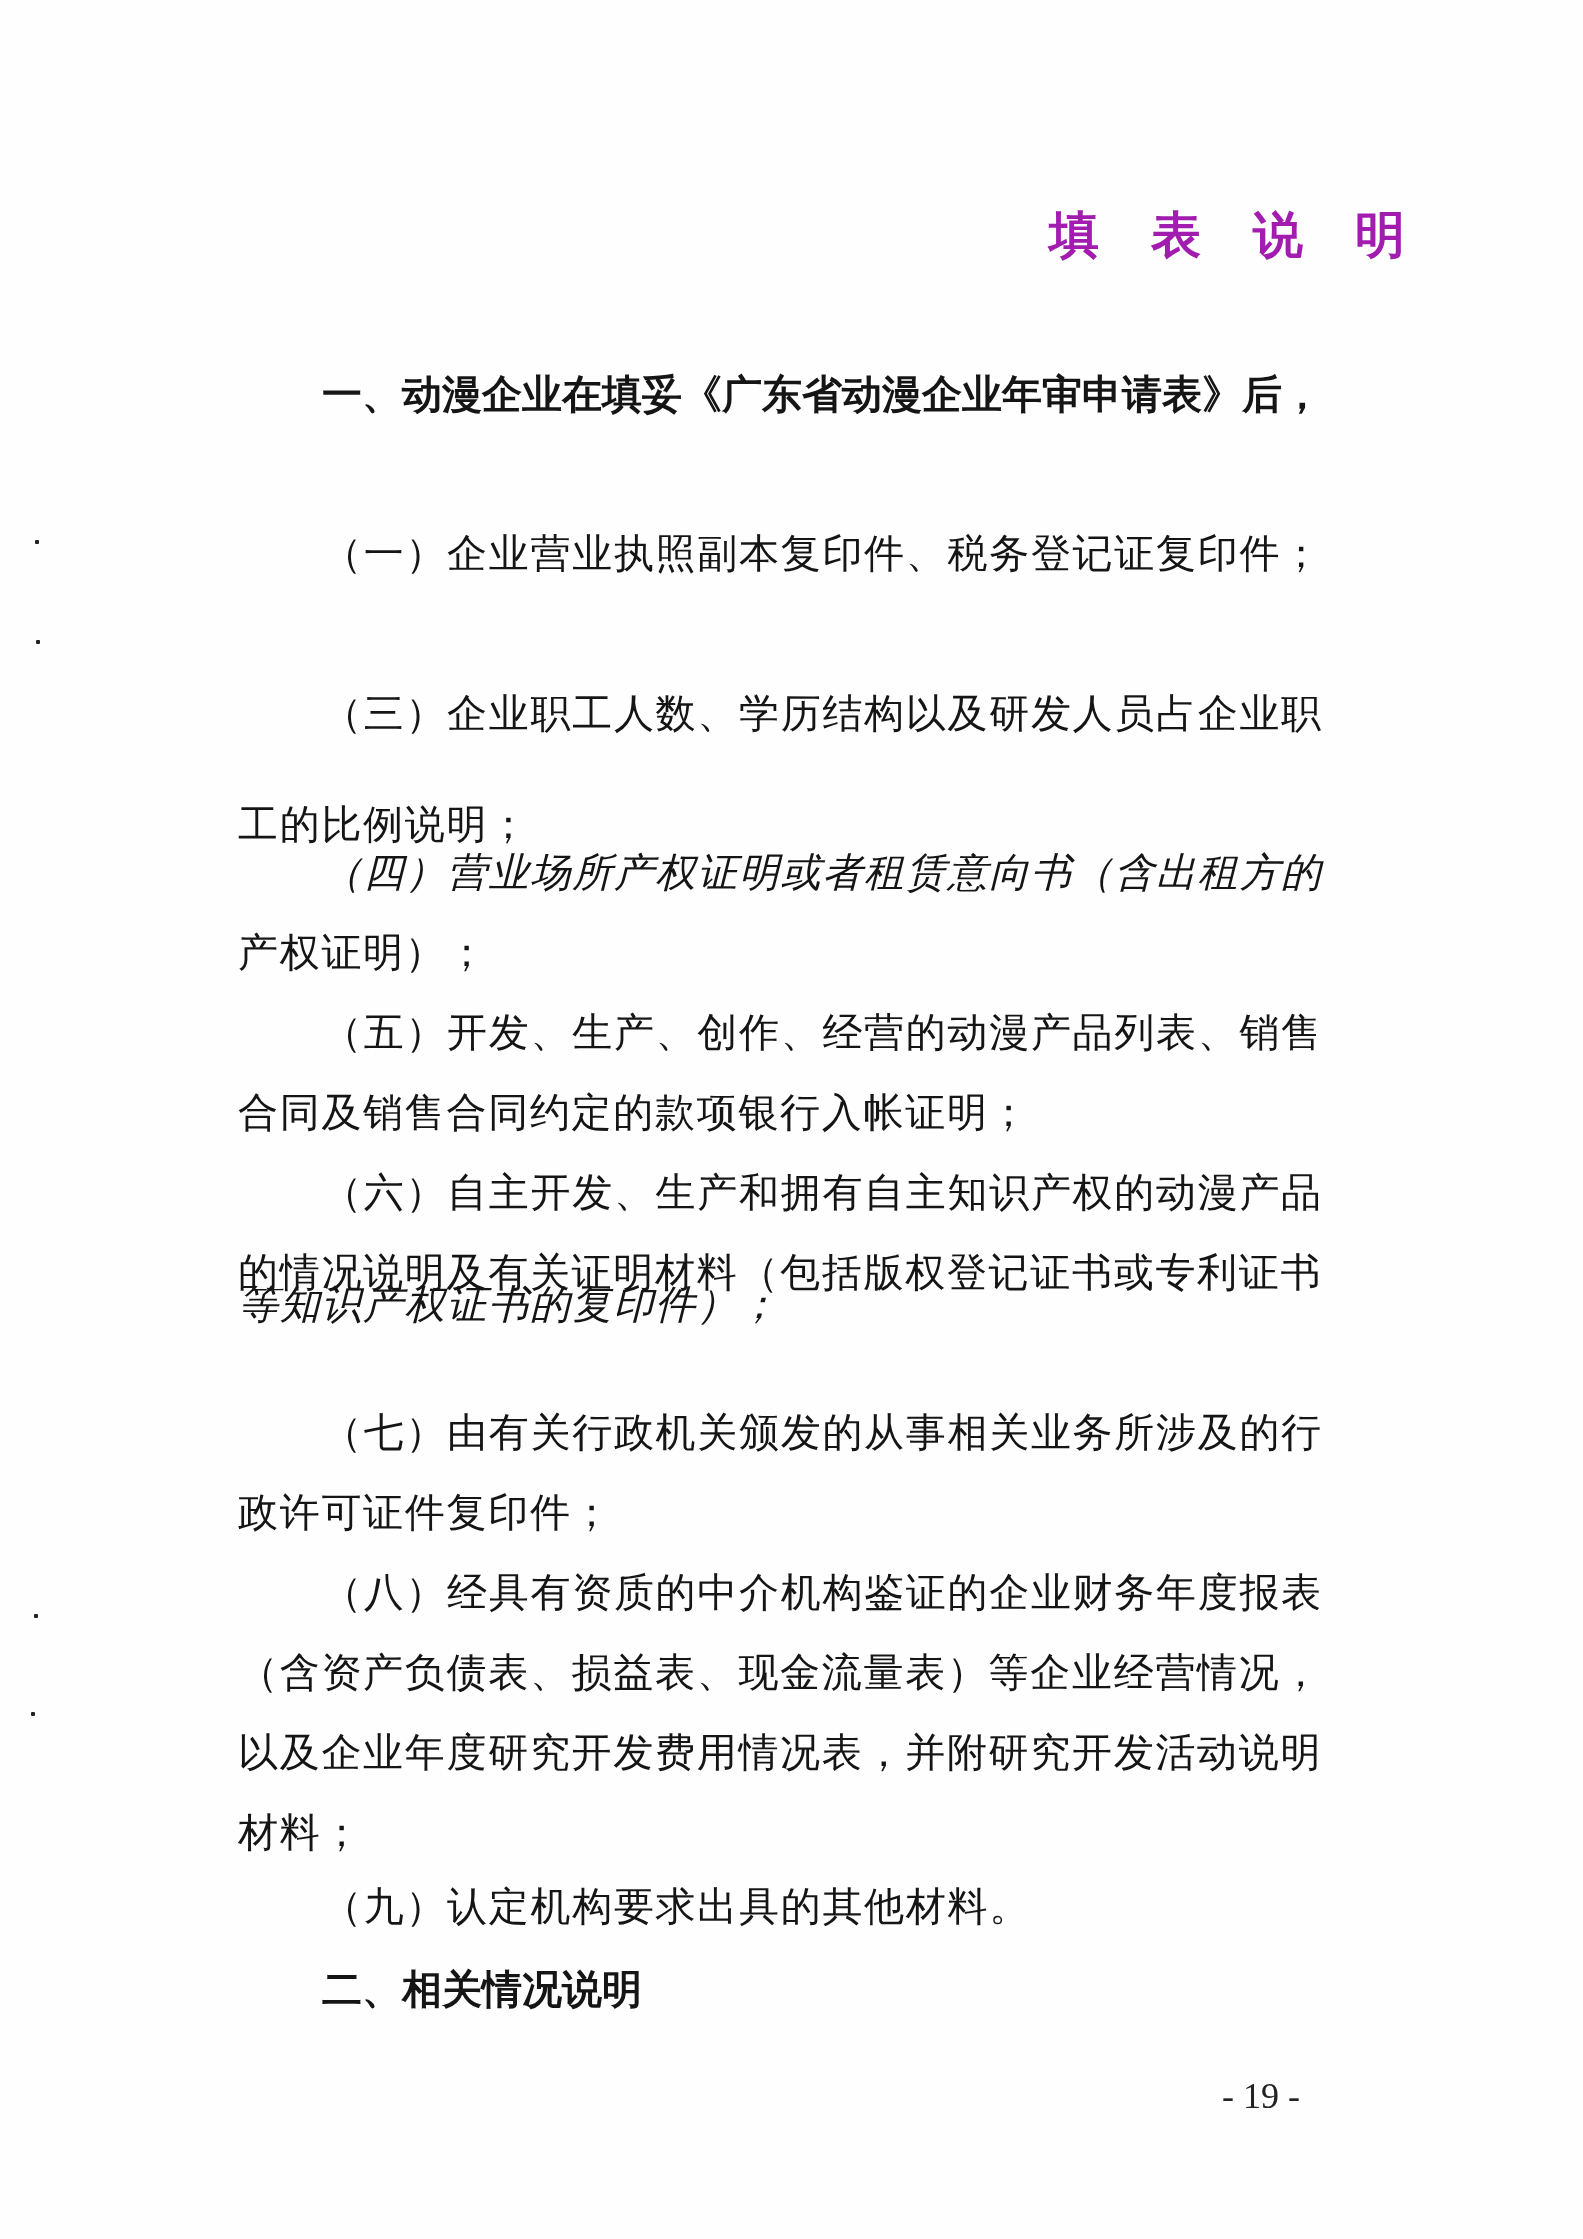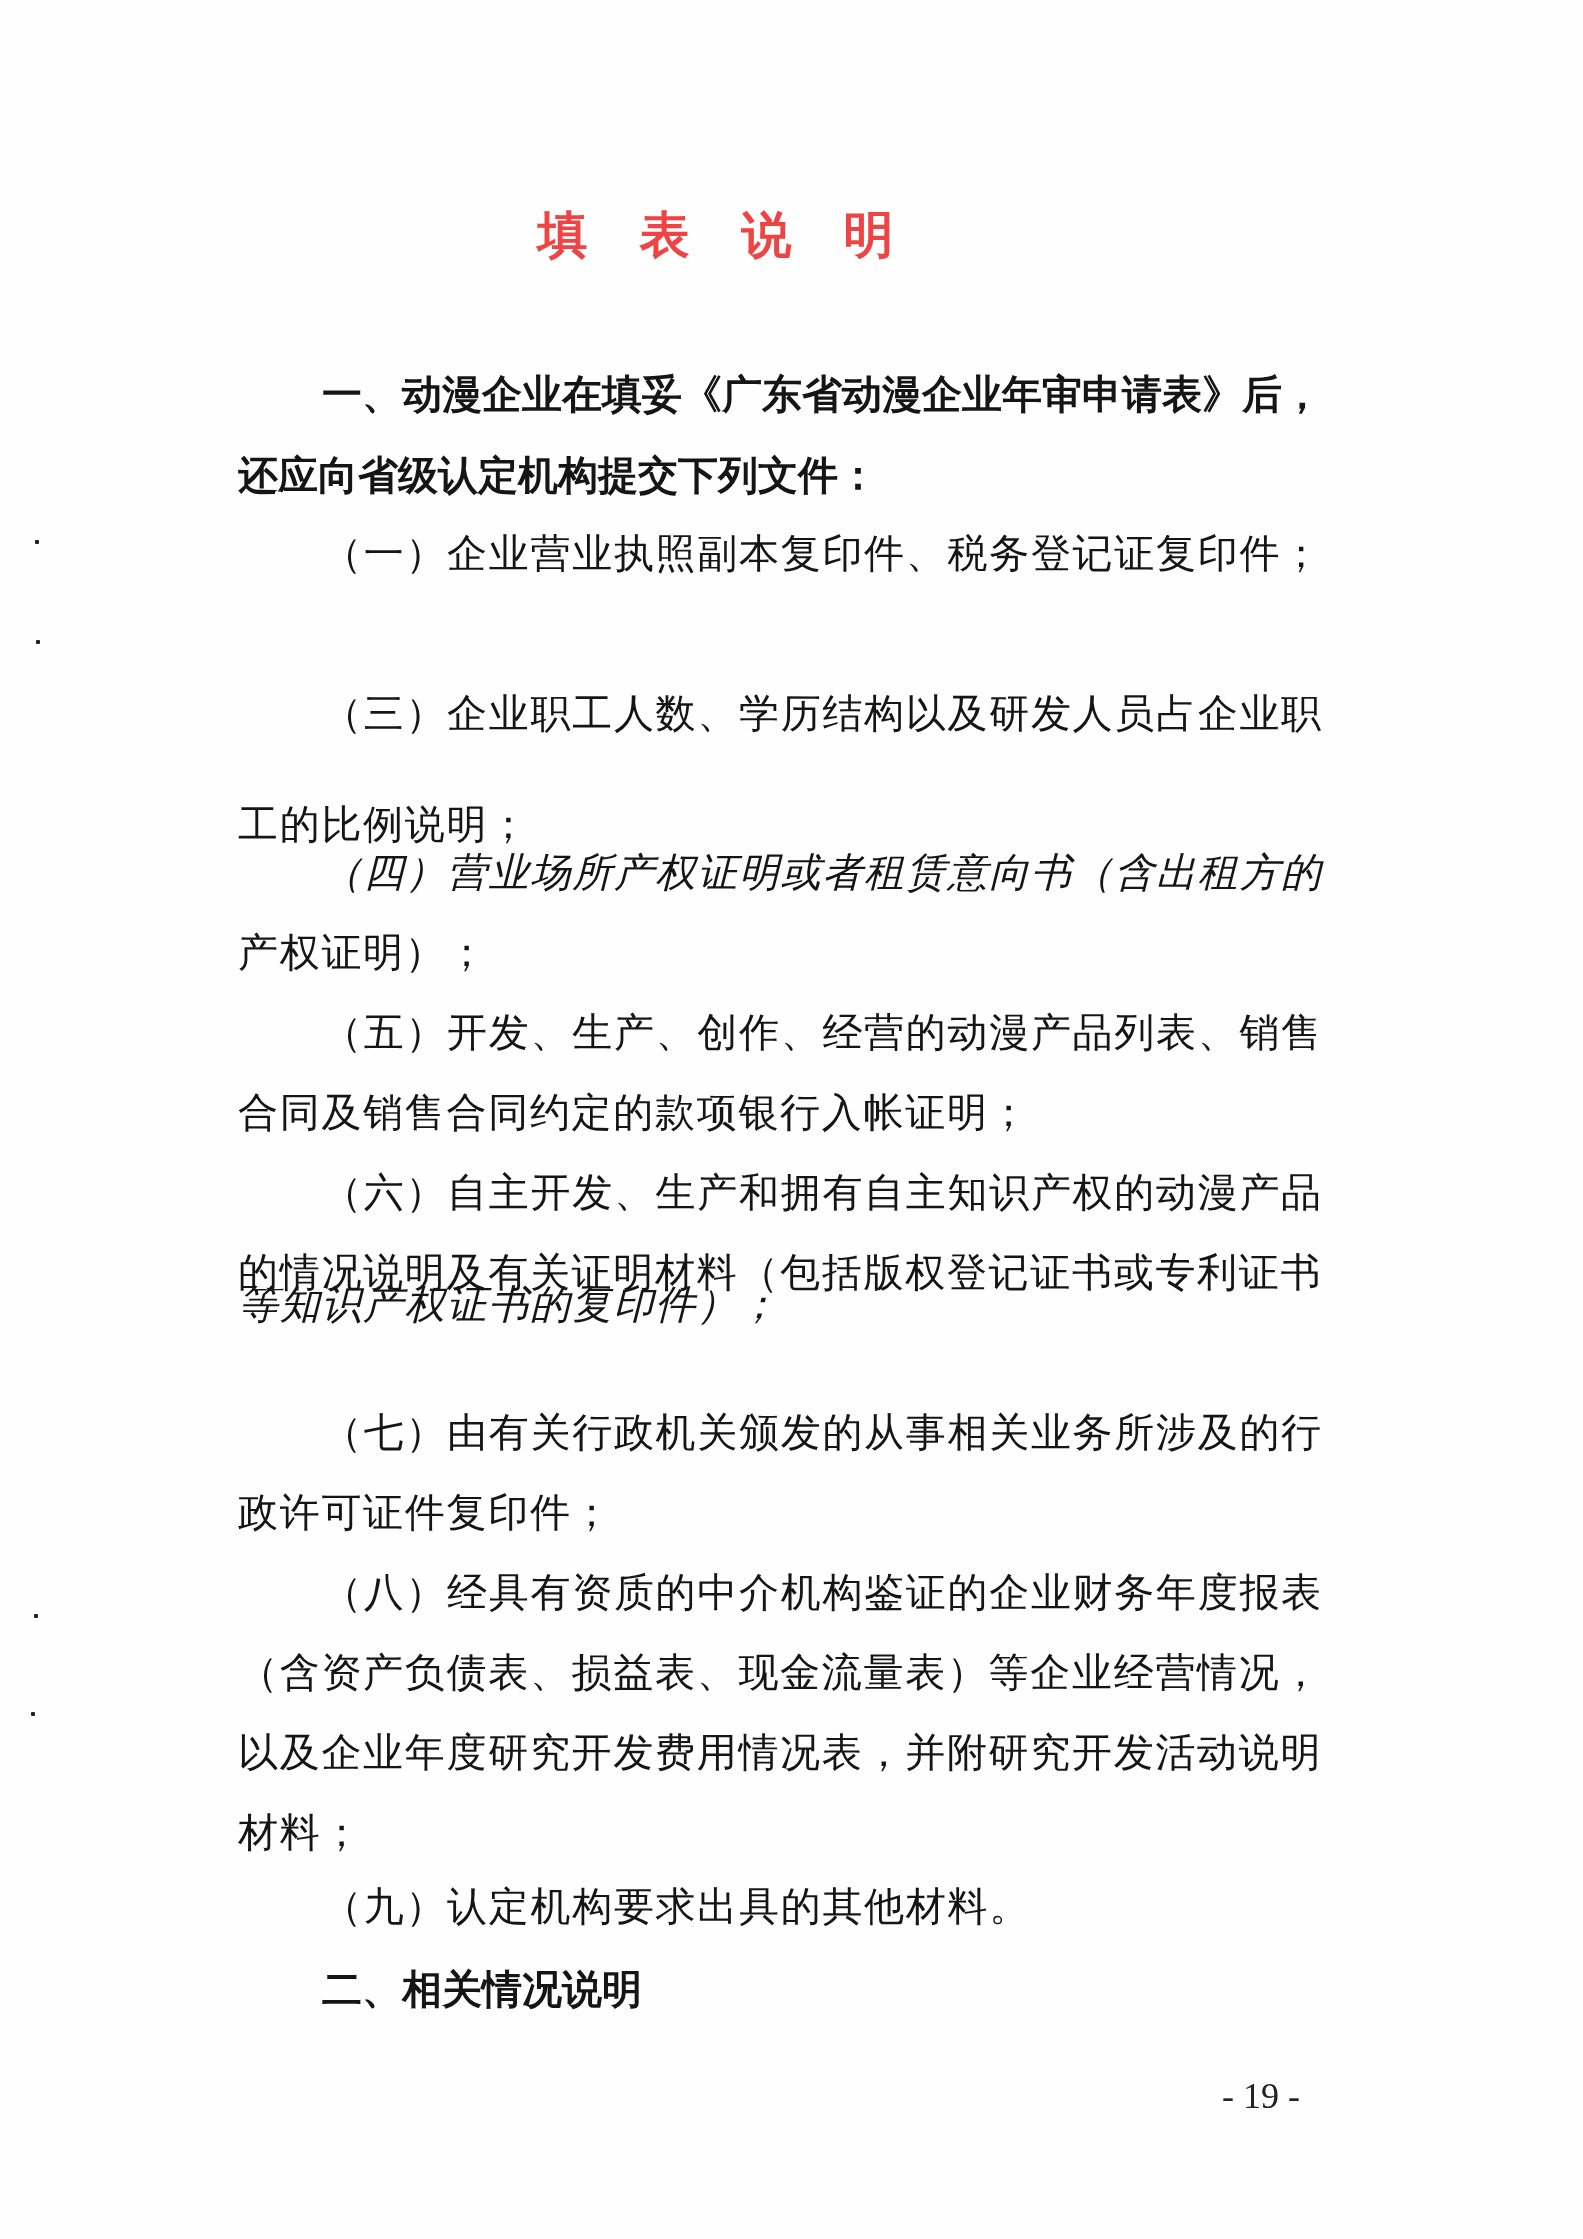--- a/index.html
+++ b/index.html
@@ -1,21 +1,21 @@
 <!DOCTYPE html>
 <html><head>
 <meta charset="utf-8">
 <style>
   html, body { margin: 0; padding: 0; background: #ffffff; }
   body { width: 1583px; height: 2239px; position: relative; overflow: hidden; }
   .page { position: absolute; left: 0; top: 0; width: 1583px; height: 2239px; background: #fefefe; }
   .title {
-    position: absolute; left: 0; width: 1431px; top: 205px; text-align: center;
+    position: absolute; left: 0; width: 1431px; top: 205px; text-align: right;
     font-family: "DejaVu Serif", serif; font-weight: bold; font-size: 50px; line-height: 60px;
-    color: #ef4444; letter-spacing: 0;
+    color: #a21caf; letter-spacing: 0;
   }
   .title span { display: inline-block; margin: 0 26px; }
   .line {
     position: absolute; left: 238px; white-space: nowrap;
     font-family: "DejaVu Sans", sans-serif; font-size: 40px; line-height: 48px;
     letter-spacing: 1.7px; color: #151515;
   }
   .line.indent { left: 322px; }
   .line.bold { font-weight: bold; letter-spacing: 0px; }
   .pageno {
@@ -33,21 +33,20 @@
   <div class="dot" style="left:35px;top:540px;"></div>
   <div class="dot" style="left:36px;top:640px;"></div>
   <div class="dot" style="left:34px;top:1614px;"></div>
   <div class="dot" style="left:31px;top:1712px;"></div>
 
   <div class="title">
     <span>填</span><span>表</span><span>说</span><span>明</span>
   </div>
 
   <div class="line indent bold" style="top:370px;">一、动漫企业在填妥《广东省动漫企业年审申请表》后，</div>
-  <div class="line bold" style="top:451px;">还应向省级认定机构提交下列文件：</div>
 
   <div class="line indent" style="top:529px;">（一）企业营业执照副本复印件、税务登记证复印件；</div>
   <div class="line indent" style="top:689px;">（三）企业职工人数、学历结构以及研发人员占企业职</div>
   <div class="line" style="top:768px;margin-top:32px;">工的比例说明；</div>
   <div class="line indent" style="top:848px;font-style:italic;">（四）营业场所产权证明或者租赁意向书（含出租方的</div>
   <div class="line" style="top:928px;text-align:right;">产权证明）；</div>
   <div class="line indent" style="top:1008px;">（五）开发、生产、创作、经营的动漫产品列表、销售</div>
   <div class="line" style="top:1088px;">合同及销售合同约定的款项银行入帐证明；</div>
   <div class="line indent" style="top:1168px;">（六）自主开发、生产和拥有自主知识产权的动漫产品</div>
   <div class="line" style="top:1248px;">的情况说明及有关证明材料（包括版权登记证书或专利证书</div>

